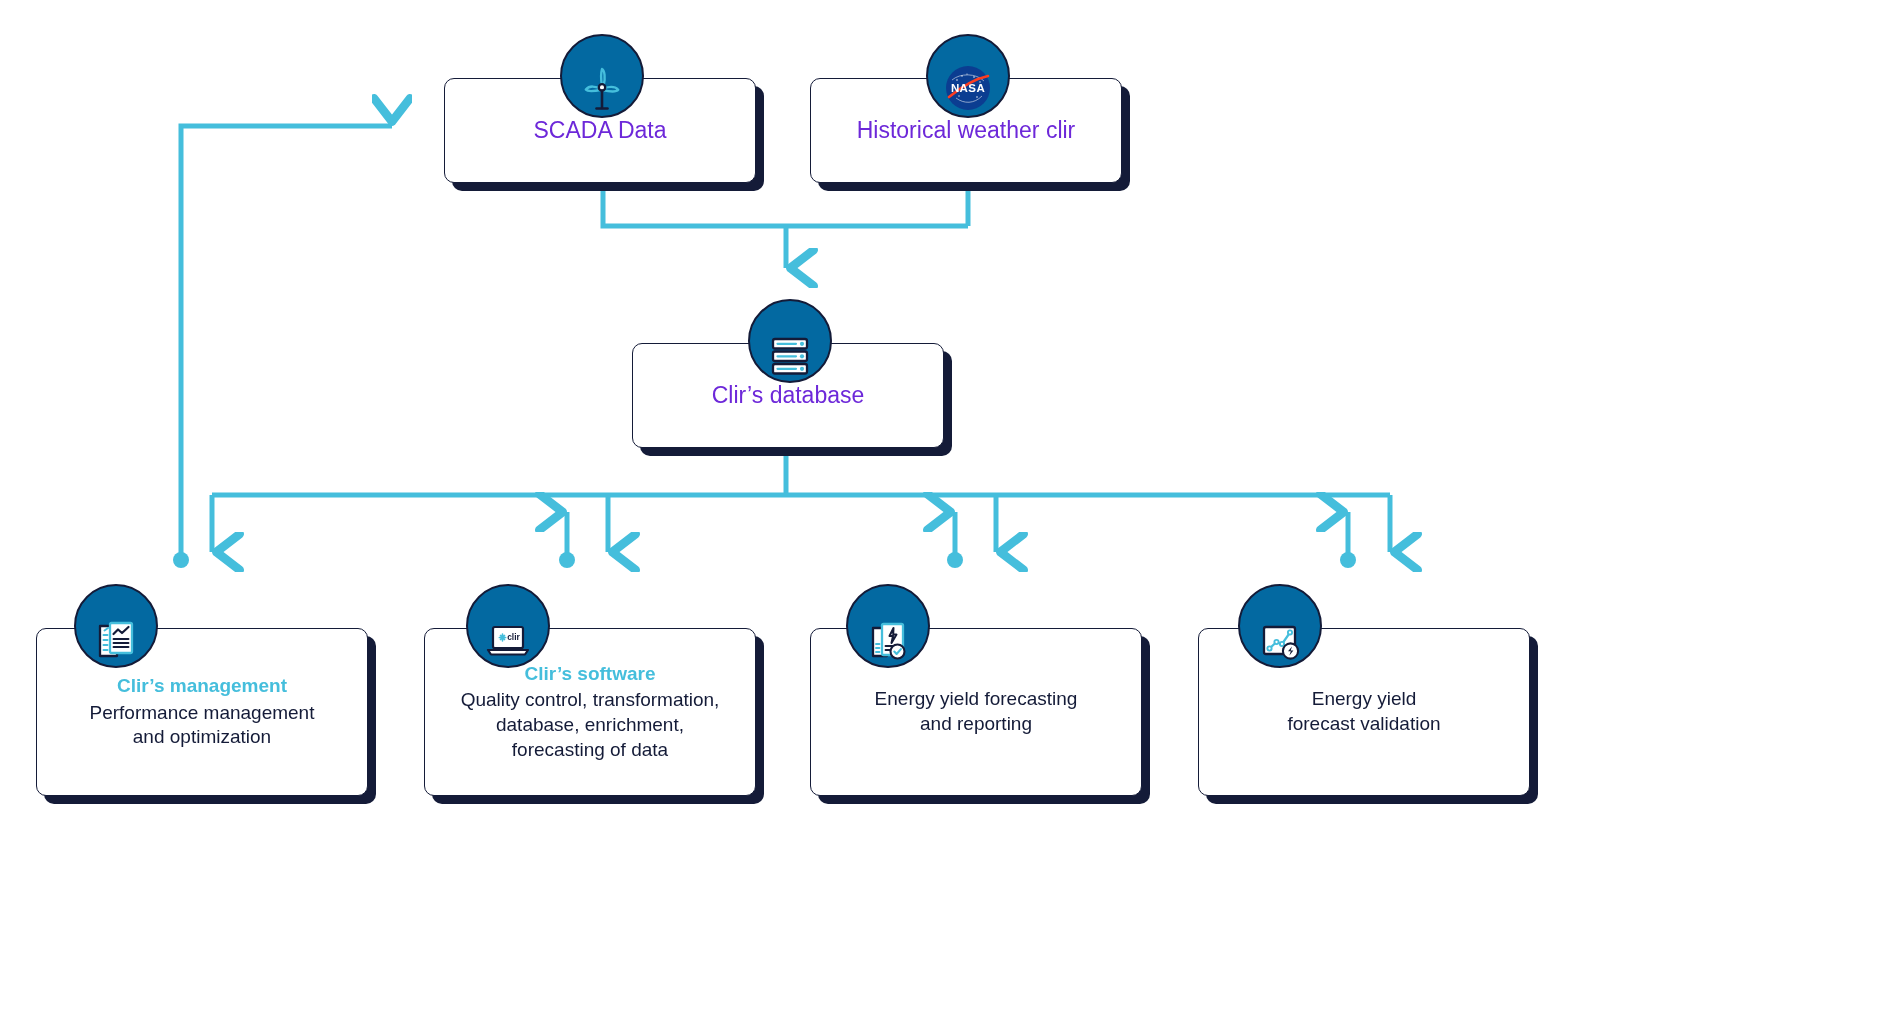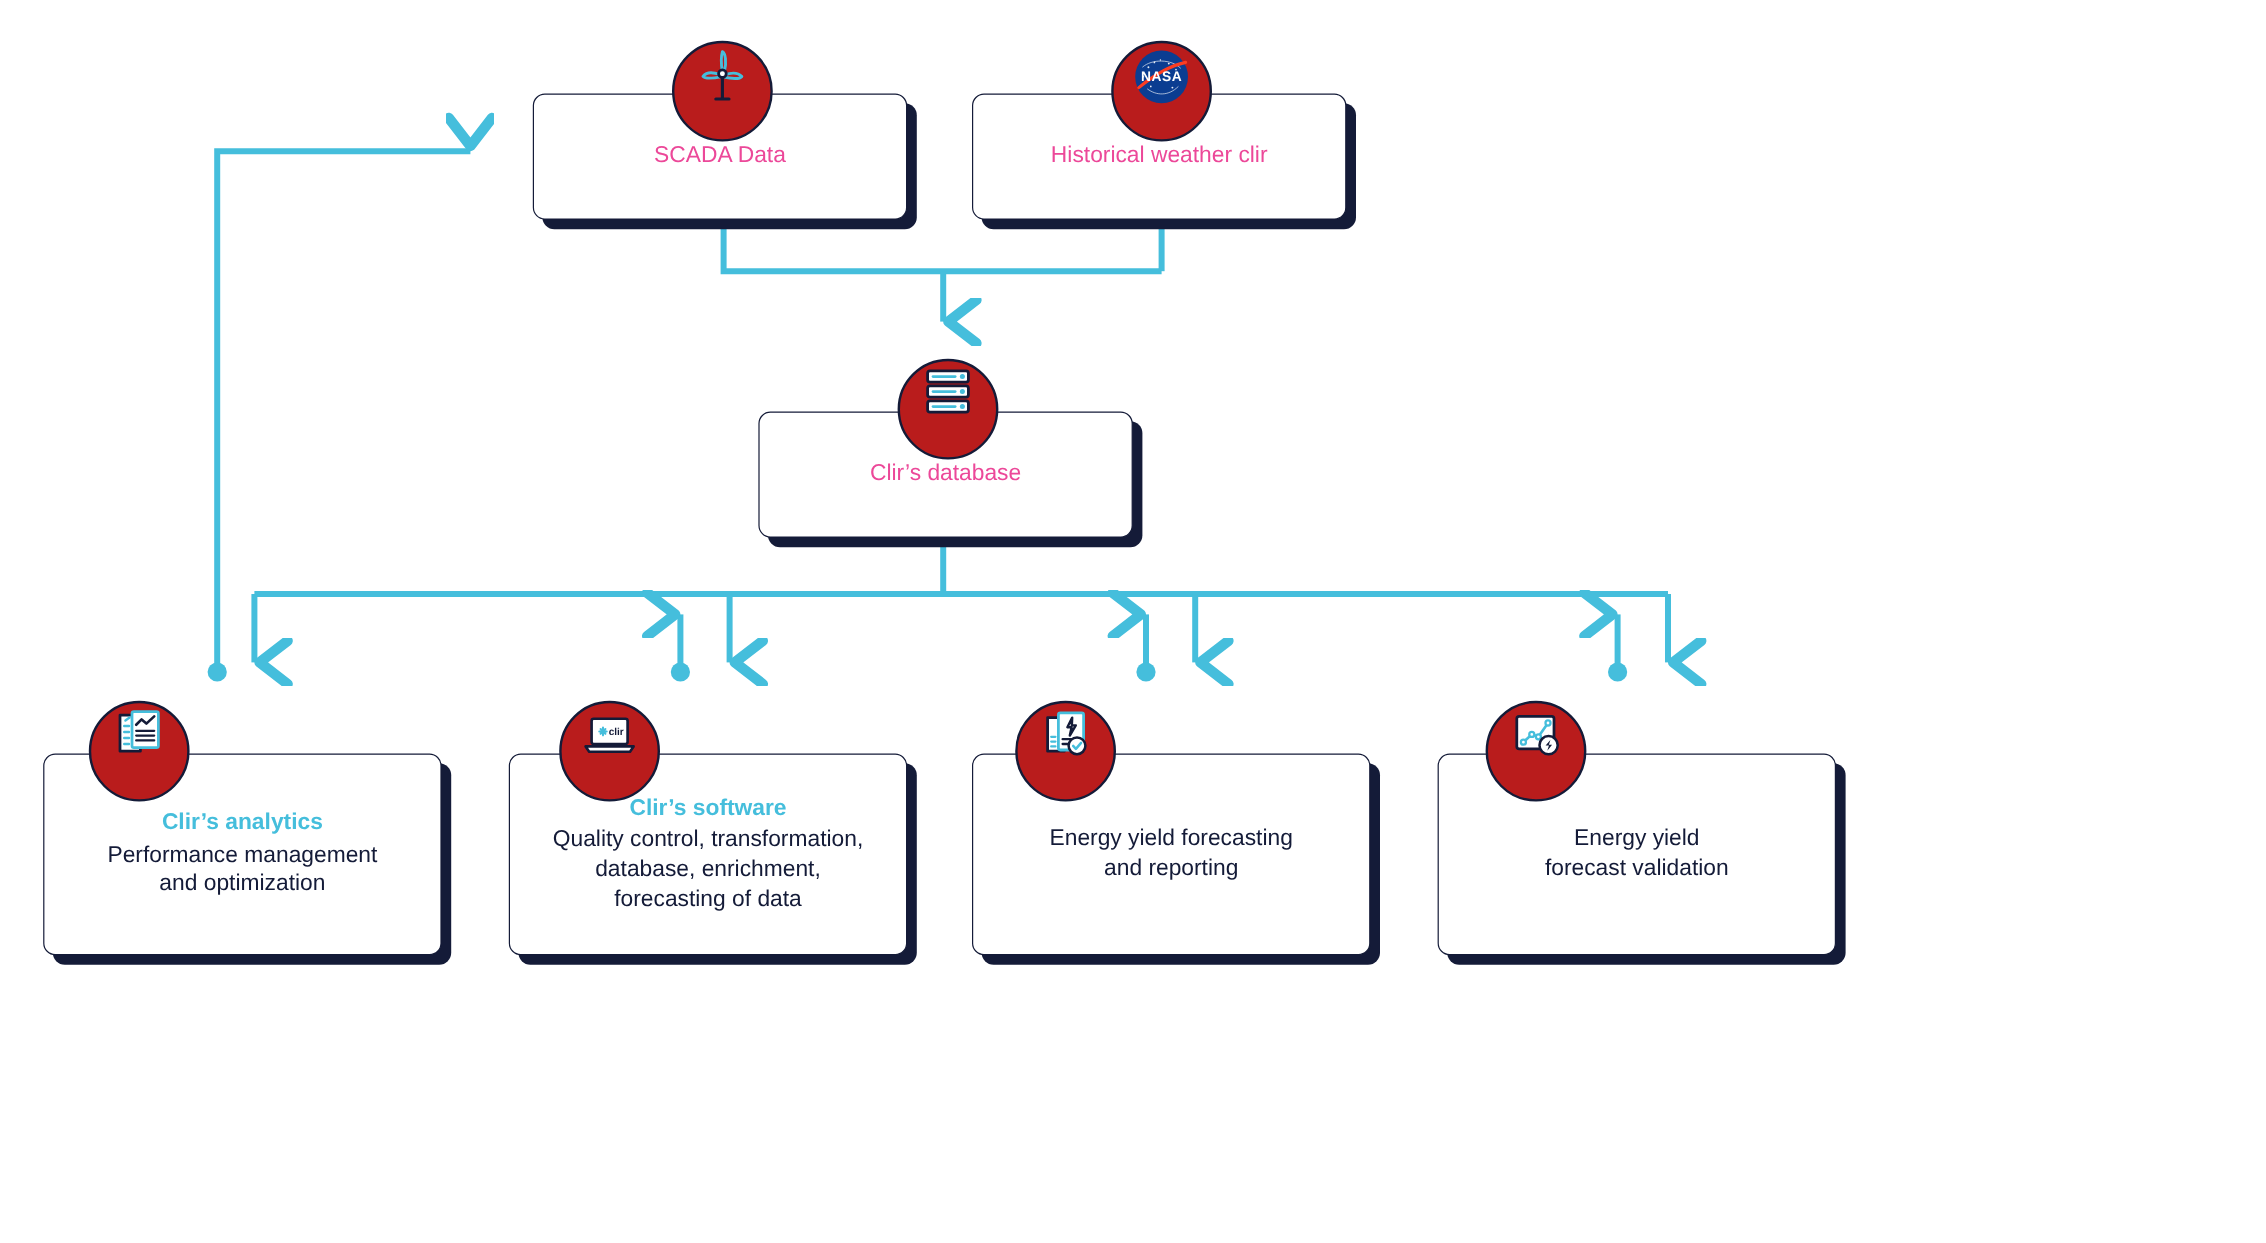--- a/index.html
+++ b/index.html
@@ -8,25 +8,25 @@
   #stage{position:relative;width:1888px;height:1036px;background:#fff;}
   #wires{position:absolute;inset:0;width:1888px;height:1036px;}
   .node{position:absolute;box-sizing:border-box;}
   .node .shadow{position:absolute;left:8px;top:8px;right:-8px;bottom:-8px;
      background:#141B38;border-radius:10px;}
   .node .card{position:absolute;inset:0;background:#ffffff;border:1.6px solid #141B38;
      border-radius:10px;display:flex;flex-direction:column;align-items:center;
      justify-content:center;text-align:center;}
   .node .card .txt{padding:0 14px;line-height:1.30;}
   .badge{position:absolute;width:80px;height:80px;border-radius:50%;
-     background:#b91c1c;border:2px solid #141B38;left:50%;margin-left:-40px;
-     display:flex;align-items:flex-start;justify-content:center;}
+     background:#0369a1;border:2px solid #141B38;left:50%;margin-left:-40px;
+     display:flex;align-items:flex-end;justify-content:center;}
   .badge .bsh{position:absolute;left:4px;top:4px;width:80px;height:80px;
      border-radius:50%;background:#141B38;z-index:-1;}
-  .ttl{font-size:19px;color:#ec4899;font-weight:400;}
+  .ttl{font-size:23px;color:#6d28d9;font-weight:400;}
   .hd{font-size:19px;color:#45BEDC;font-weight:700;margin-bottom:2px;}
   .bd{font-size:19px;color:#141B38;font-weight:400;}
   .sr{display:block;}
 </style>
 </head>
 <body>
 
 <div id="stage">
 
   <svg id="wires" viewBox="0 0 1888 1036">
@@ -139,21 +139,21 @@
             <circle cx="37" cy="37.8" r="2.1"></circle>
         </g>
       </svg>
     </div>
   </div>
 
   <div class="node" style="left:36px;top:628px;width:332px;height:168px;">
     <div class="shadow"></div>
     <div class="card">
       <div class="txt">
-        <div class="hd">Clir’s analytics</div>
+        <div class="hd">Clir’s management</div>
         <div class="bd">Performance management</div>
         <div class="bd">and optimization</div>
       </div>
     </div>
     <div class="badge" style="top:-44px;margin-left:-128px;">
       <div class="bsh"></div>
       <svg class="sr" width="50" height="50" viewBox="0 0 50 50">
         <path d="M9 10 L26 10 L26 40 L9 40 Z" fill="#fff" stroke="#141B38" stroke-width="2.3" stroke-linejoin="round"></path>
         <g stroke="#45BEDC" stroke-width="2" stroke-linecap="round">
           <path d="M12.5 19 L16.5 19"></path>

